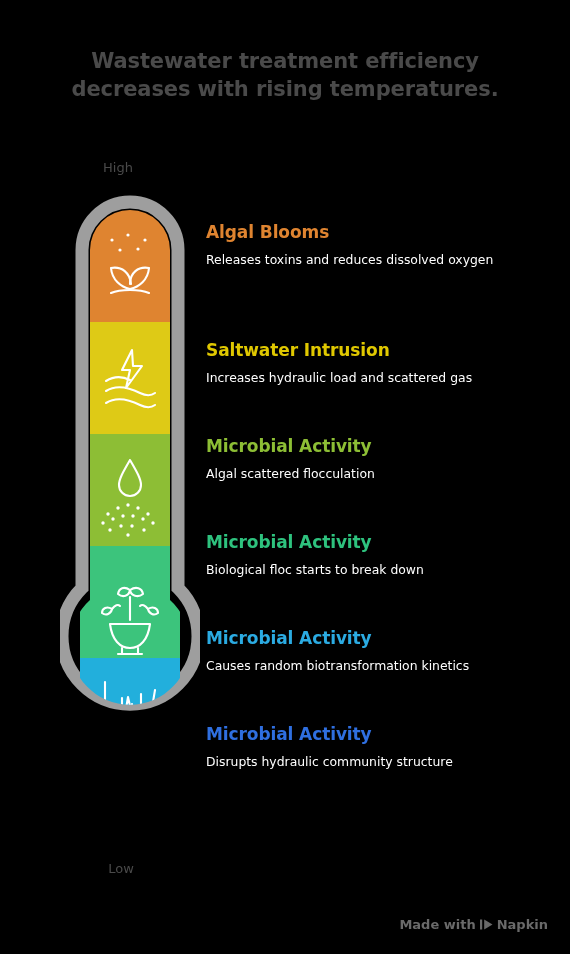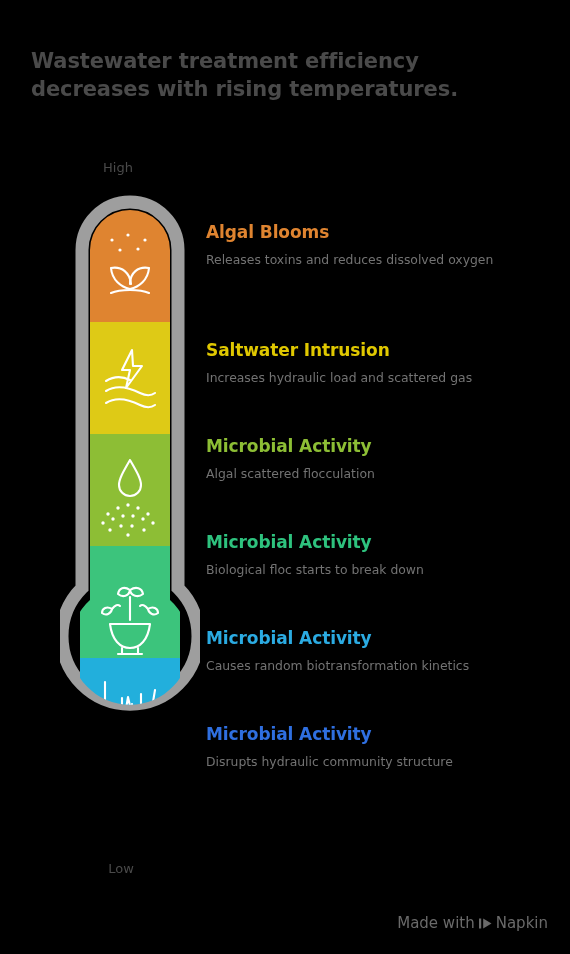--- a/index.html
+++ b/index.html
@@ -8,20 +8,21 @@
     background: #000000;
     font-family: "DejaVu Sans", sans-serif;
     overflow: hidden;
   }
   .page { position: relative; width: 570px; height: 954px; }
 
   
   .title {
     position: absolute;
     top: 48px; left: 0; right: 0;
+    text-align: center;
     color: #4a4a4a;
     font-size: 21px;
     font-weight: 700;
     line-height: 1.32;
     letter-spacing: -0.1px;
     padding: 0 31px;
   }
 
   
   .axis-label {
@@ -45,36 +46,36 @@
   .item-title {
     font-size: 17px;
     font-weight: 700;
     line-height: 1.2;
     margin-bottom: 9px;
     letter-spacing: -0.1px;
   }
   .item-desc {
     font-size: 12.4px;
     font-weight: 400;
-    color: #737373;
+    color: #ffffff;
     line-height: 1.45;
     max-width: 300px;
     margin-top: 8px;
   }
 
   
   .watermark {
     position: absolute;
     right: 22px; bottom: 22px;
     display: flex;
     align-items: center;
     gap: 4px;
     color: #6a6a6a;
-    font-size: 15px;
-    font-weight: 400;
+    font-size: 13px;
+    font-weight: 700;
   }
   .watermark .wm-logo { display: inline-flex; align-items: center; }
 </style>
 </head>
 <body>
 
 <div class="page">
 
   <h1 class="title">Wastewater treatment efficiency decreases with rising temperatures.</h1>
 

